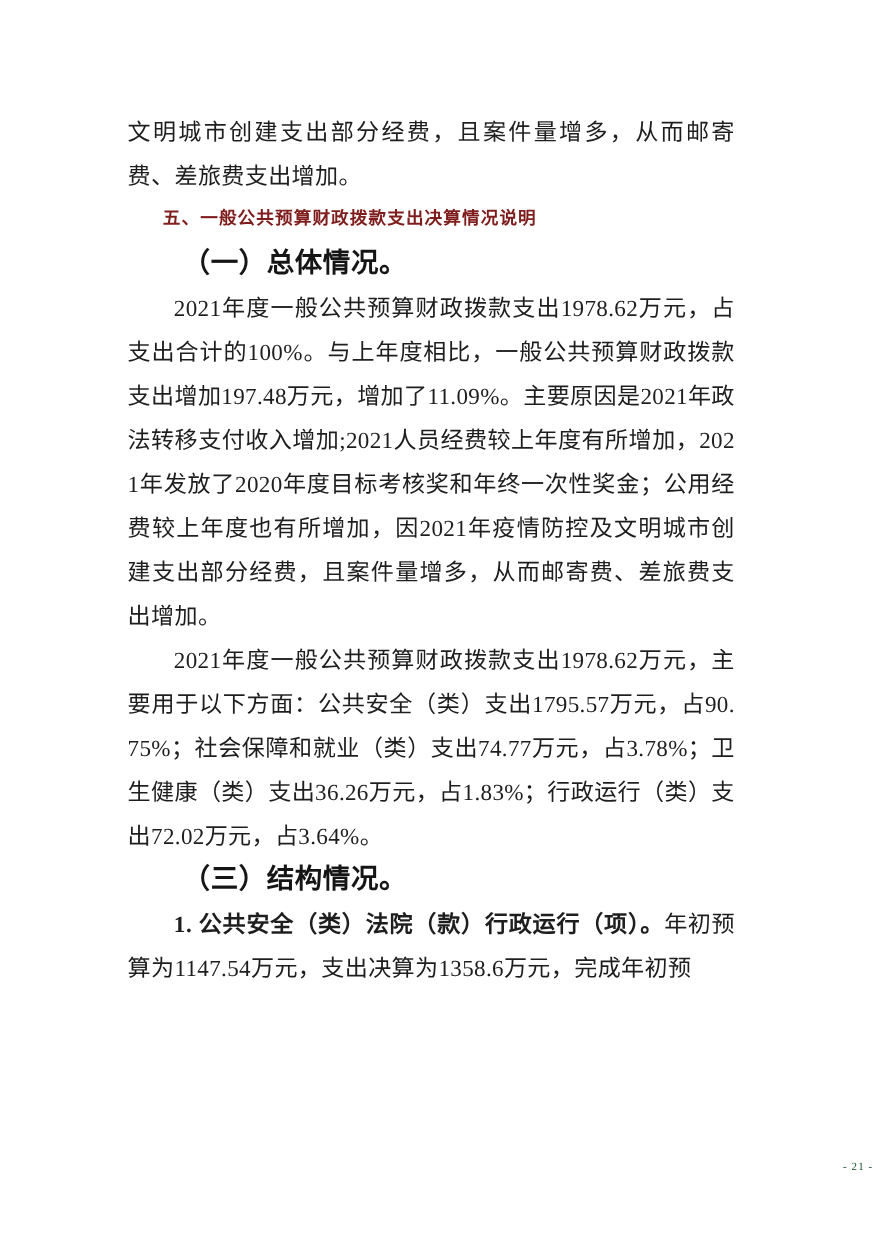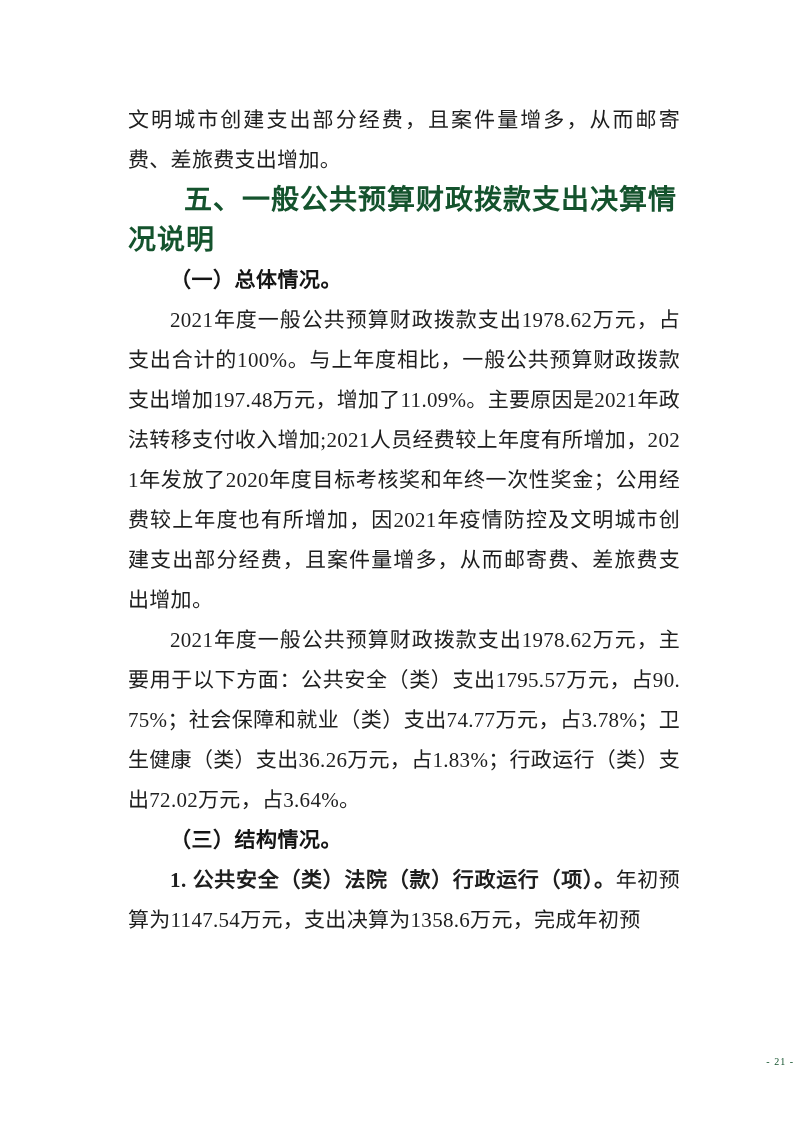--- a/index.html
+++ b/index.html
@@ -12,49 +12,49 @@
     position: relative;
     width: 794px;
     height: 1123px;
     background: #ffffff;
     overflow: hidden;
     font-family: "Liberation Serif", "DejaVu Serif", serif;
     color: #1e1e1e;
   }
   .content {
     position: absolute;
-    left: 128px;
+    left: 116px;
     top: 100px;
     width: 552px;
   }
   .body-text {
     margin: 0;
     font-size: 21px;
     line-height: 40px;
     text-align: justify;
     text-indent: 2em;
     letter-spacing: 0.3px;
     word-break: break-all;
   }
   .no-indent {
     text-indent: 0;
   }
   .section-heading {
     margin: 0;
     font-family: Liberation Serif, serif;
-    font-size: 28px;
+    font-size: 16px;
     font-weight: bold;
     line-height: 40px;
     text-indent: 2em;
     letter-spacing: 1px;
-    color: #14532d;
+    color: #7f1d1d;
   }
   .sub-heading {
     margin: 0;
-    font-size: 21px;
+    font-size: 25px;
     font-weight: bold;
     line-height: 40px;
     text-indent: 2em;
     letter-spacing: 0.5px;
     color: #151515;
   }
   .item-lead {
     font-weight: bold;
     letter-spacing: 0.5px;
   }

